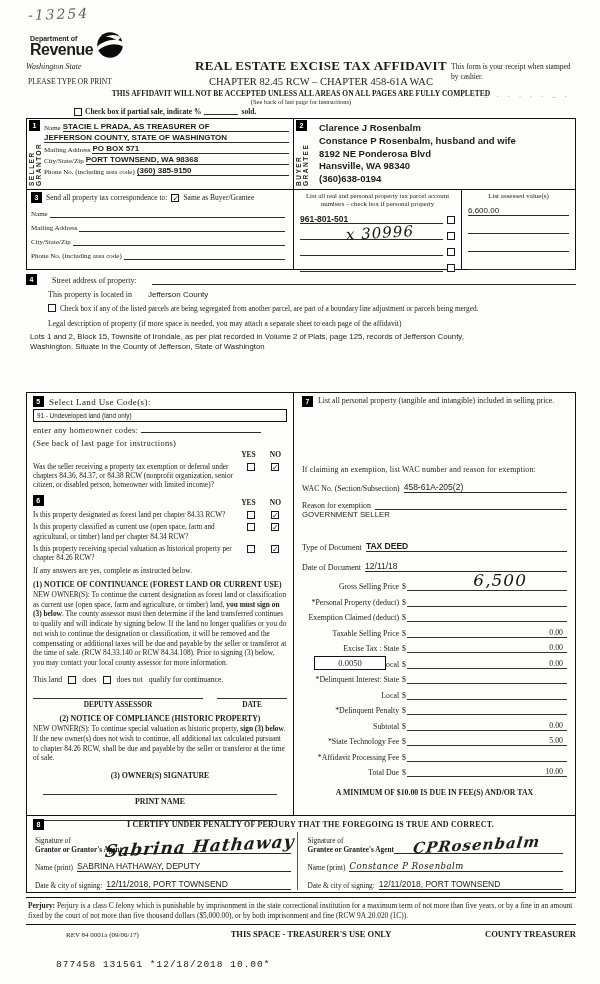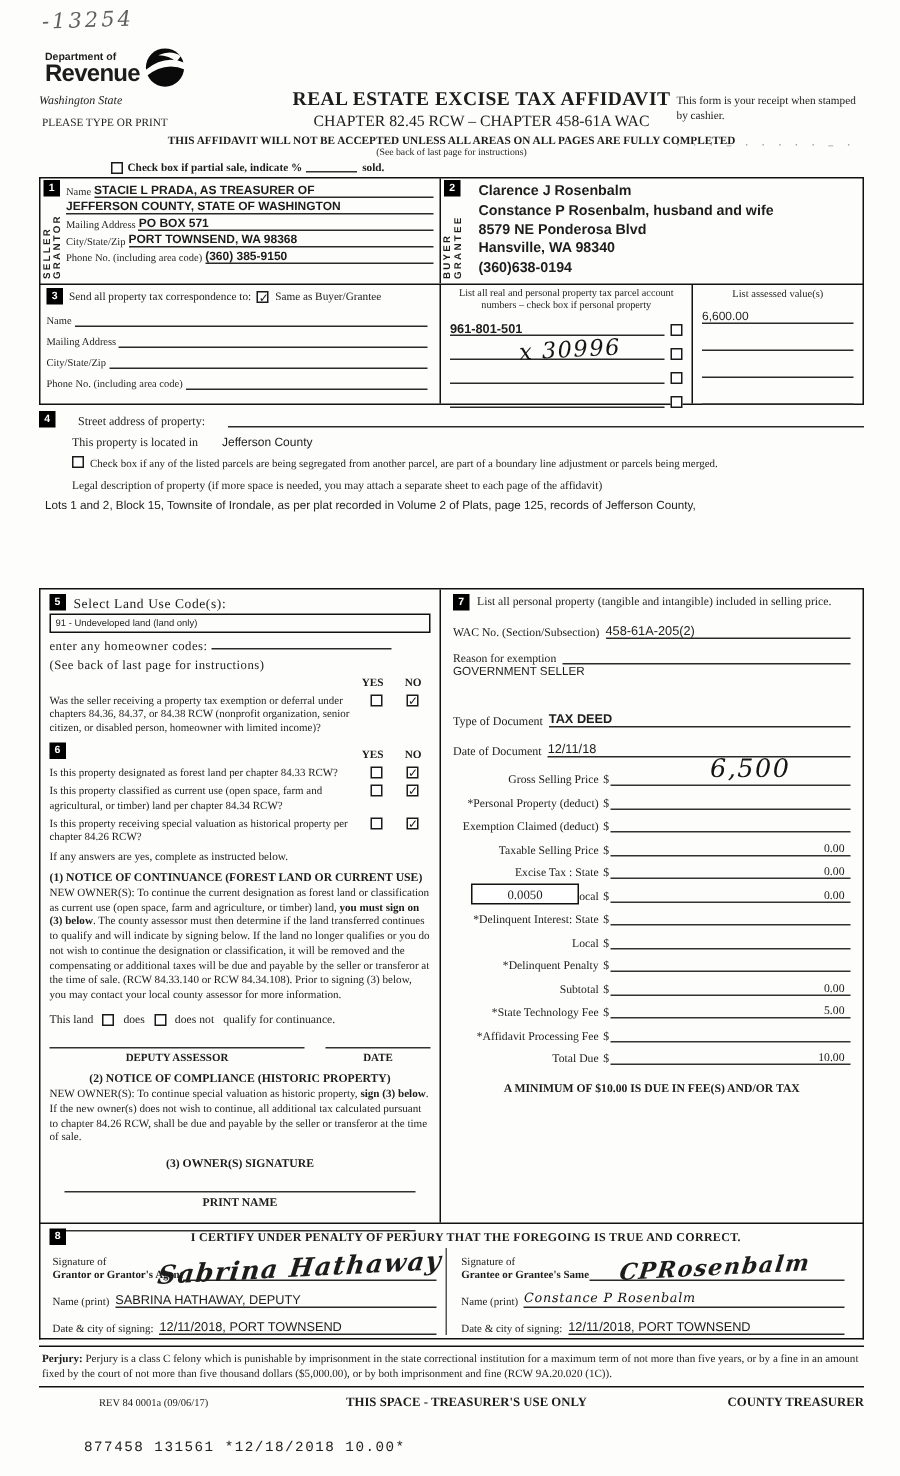--- a/index.html
+++ b/index.html
@@ -235,21 +235,21 @@
         <div class="rail">
           <span class="secnum">2</span>
           <div class="vwrap">
             <span class="vlabel">BUYER</span>
             <span class="vlabel">GRANTEE</span>
           </div>
         </div>
         <div class="buyer-block typed">
           <div>Clarence J Rosenbalm</div>
           <div>Constance P Rosenbalm, husband and wife</div>
-          <div>8579 NE Ponderosa Blvd</div>
+          <div>8192 NE Ponderosa Blvd</div>
           <div>Hansville, WA 98340</div>
           <div>(360)638-0194</div>
         </div>
       </div>
     </div>
 
     <div class="box3">
       <div class="s3left">
         <div class="s3head">
           <span class="secnum">3</span>
@@ -323,20 +323,21 @@
         <span>This property is located in</span>
         <span class="typed">Jefferson County</span>
       </div>
       <div class="s4check">
         <span class="cb"></span>
         <span>Check box if any of the listed parcels are being segregated from another parcel, are part of a boundary line adjustment or parcels being merged.</span>
       </div>
       <div class="s4legal">Legal description of property (if more space is needed, you may attach a separate sheet to each page of the affidavit)</div>
       <div class="s4legal-text">
         <div>Lots 1 and 2, Block 15, Townsite of Irondale, as per plat recorded in Volume 2 of Plats, page 125, records of Jefferson County,</div>
+        <div>Washington.  Situate in the County of Jefferson, State of Washington</div>
       </div>
     </div>
 
     <div class="twocol">
       <div class="leftcol">
         <div class="s5title">
           <span class="secnum">5</span>
           <span>Select Land Use Code(s):</span>
         </div>
         <div class="codebox">91 - Undeveloped land (land only)</div>
@@ -406,20 +407,21 @@
         <div class="sigline"></div>
         <div class="printname">PRINT NAME</div>
         <div class="sigline"></div>
       </div>
 
       <div class="rightcol">
         <div class="s7head">
           <span class="secnum">7</span>
           <span class="ptext">List all  personal property (tangible and intangible) included in selling price.</span>
         </div>
+        <div class="exemption">If claiming an exemption, list WAC number and reason for exemption:</div>
         <div class="wacrow">
           <span>WAC No. (Section/Subsection)</span>
           <span class="ufield">458-61A-205(2)</span>
         </div>
         <div class="reasonrow">
           <span>Reason for exemption</span>
           <span class="ufield"></span>
         </div>
         <div class="reasonval">GOVERNMENT SELLER</div>
 
@@ -530,21 +532,21 @@
           </div>
           <div class="nprow">
             <span>Date &amp; city of signing:</span>
             <span class="ufield sans">12/11/2018, PORT TOWNSEND</span>
           </div>
         </div>
         <div class="sigcol">
           <div class="sigrow">
             <span class="slabel2">
               <span>Signature of</span><br>
-              <span class="b">Grantee or Grantee's Same</span>
+              <span class="b">Grantee or Grantee's Agent</span>
             </span>
             <span class="ufield"></span>
             <span class="script sig-grantee">CPRosenbalm</span>
           </div>
           <div class="nprow">
             <span>Name (print)</span>
             <span class="ufield hand hand-name">Constance P Rosenbalm</span>
           </div>
           <div class="nprow">
             <span>Date &amp; city of signing:</span>

